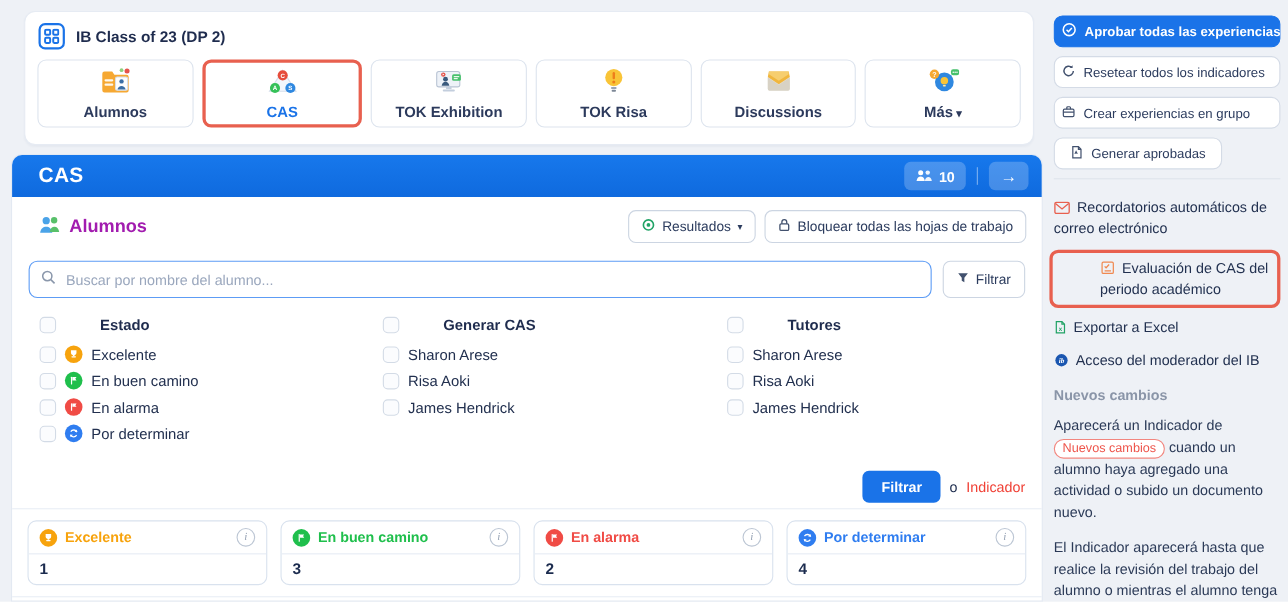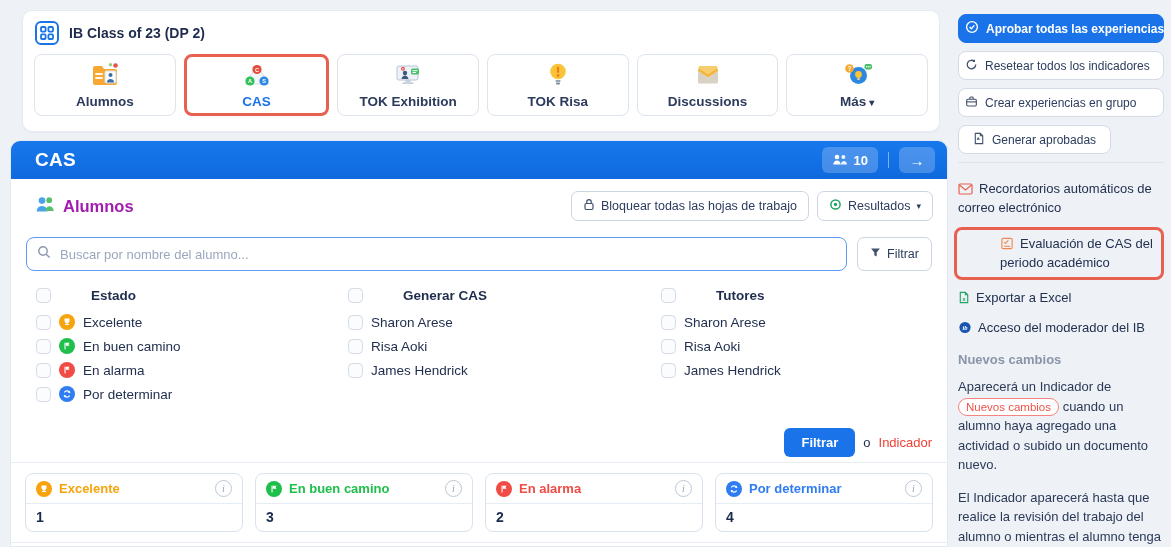--- a/index.html
+++ b/index.html
@@ -241,36 +241,36 @@
           <circle cx="7" cy="4.6" r="3.3" fill="#4aa3e8"></circle>
           <path d="M1.5 15.5c.5-3.6 2.8-5.4 5.5-5.4s5 1.8 5.5 5.4z" fill="#4aa3e8"></path>
           <circle cx="14.2" cy="4.2" r="2.9" fill="#58c06a"></circle>
           <path d="M10.2 15c.4-3.2 2.2-4.8 4.3-4.8 2.1 0 3.9 1.6 4.3 4.8z" fill="#58c06a"></path>
         </svg>
       </span>
       <span class="students-title">Alumnos</span>
       <div class="row-actions">
         <button class="wbtn">
           <span>
+            <svg width="13" height="13" viewBox="0 0 13 13">
+              <circle cx="6.5" cy="6.5" r="4.6" fill="none" stroke="#21a366" stroke-width="1.5"></circle>
+              <circle cx="6.5" cy="6.5" r="1.7" fill="#21a366"></circle>
+            </svg>
+          </span>
+          <span>Resultados</span>
+          <span class="caret">▾</span>
+        </button>
+        <button class="wbtn">
+          <span>
             <svg width="12" height="13" viewBox="0 0 12 13" fill="none" stroke="#42516e" stroke-width="1.2">
               <rect x="2" y="5.5" width="8" height="6" rx="1.2"></rect>
               <path d="M3.8 5.5V3.9a2.2 2.2 0 014.4 0v1.6"></path>
             </svg>
           </span>
           <span>Bloquear todas las hojas de trabajo</span>
-        </button>
-        <button class="wbtn">
-          <span>
-            <svg width="13" height="13" viewBox="0 0 13 13">
-              <circle cx="6.5" cy="6.5" r="4.6" fill="none" stroke="#21a366" stroke-width="1.5"></circle>
-              <circle cx="6.5" cy="6.5" r="1.7" fill="#21a366"></circle>
-            </svg>
-          </span>
-          <span>Resultados</span>
-          <span class="caret">▾</span>
         </button>
       </div>
     </div>
 
     <div class="search-row">
       <div class="search-box">
         <span>
           <svg width="14" height="14" viewBox="0 0 14 14" fill="none" stroke="#8a97ab" stroke-width="1.4">
             <circle cx="6" cy="6" r="4.2"></circle>
               <path d="M9.2 9.2L12.6 12.6"></path>

